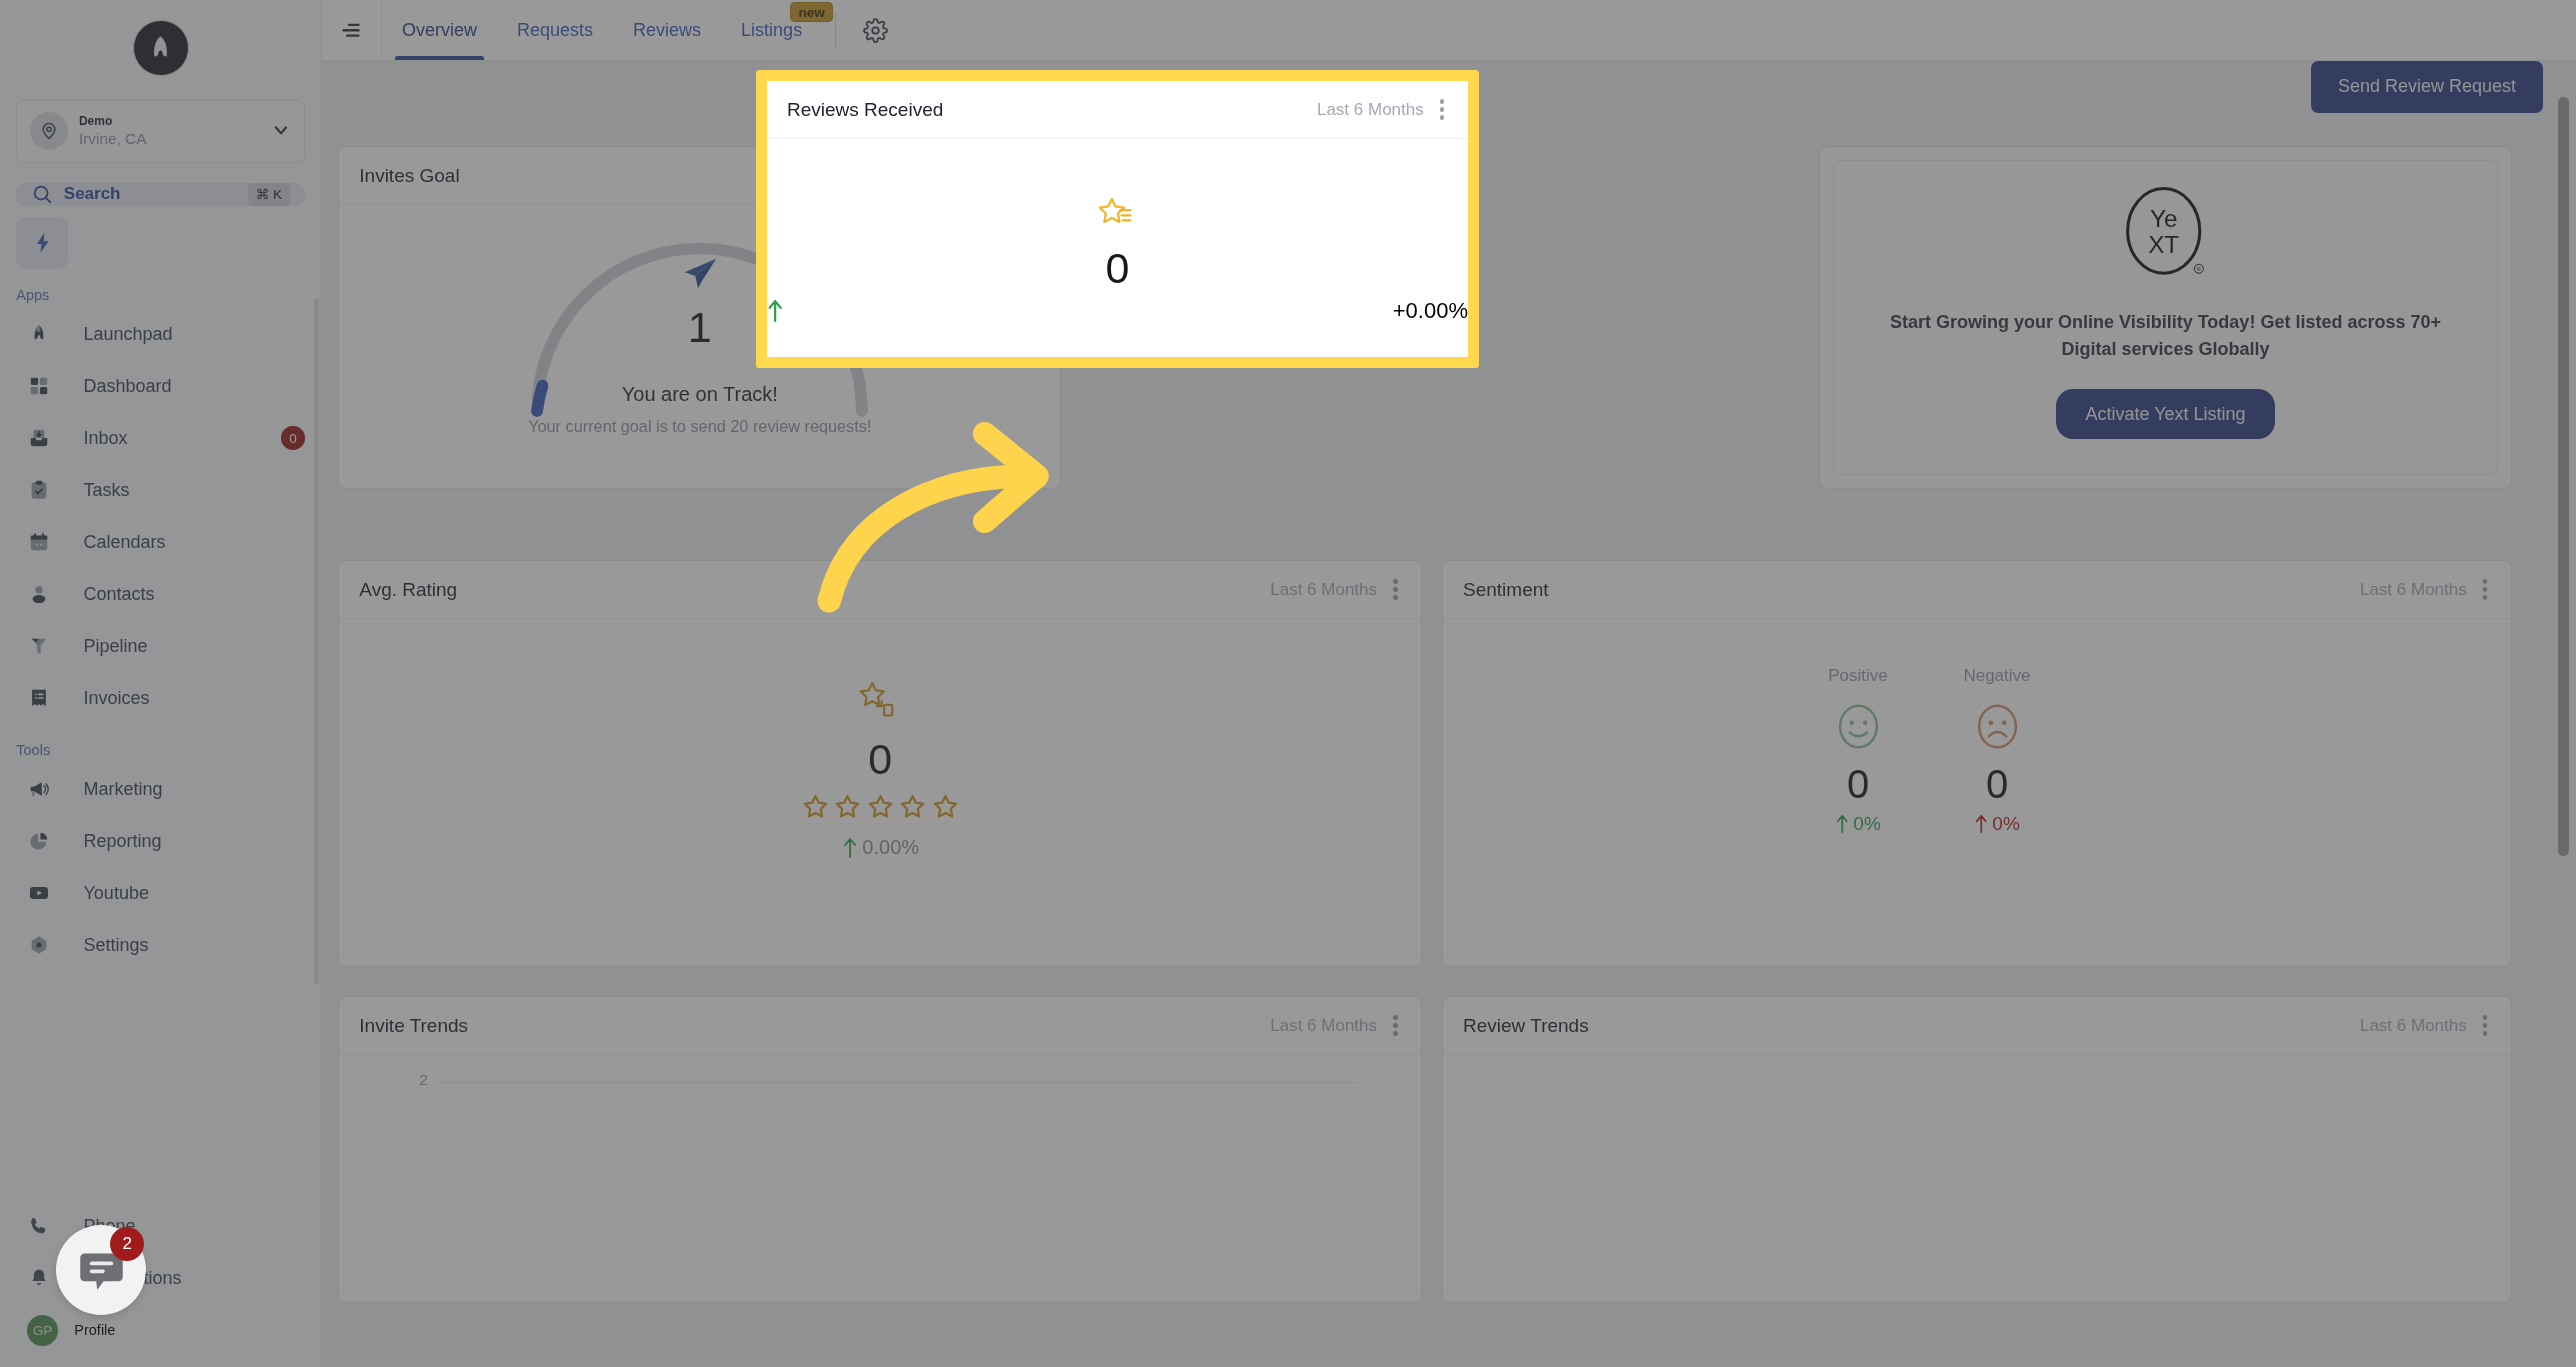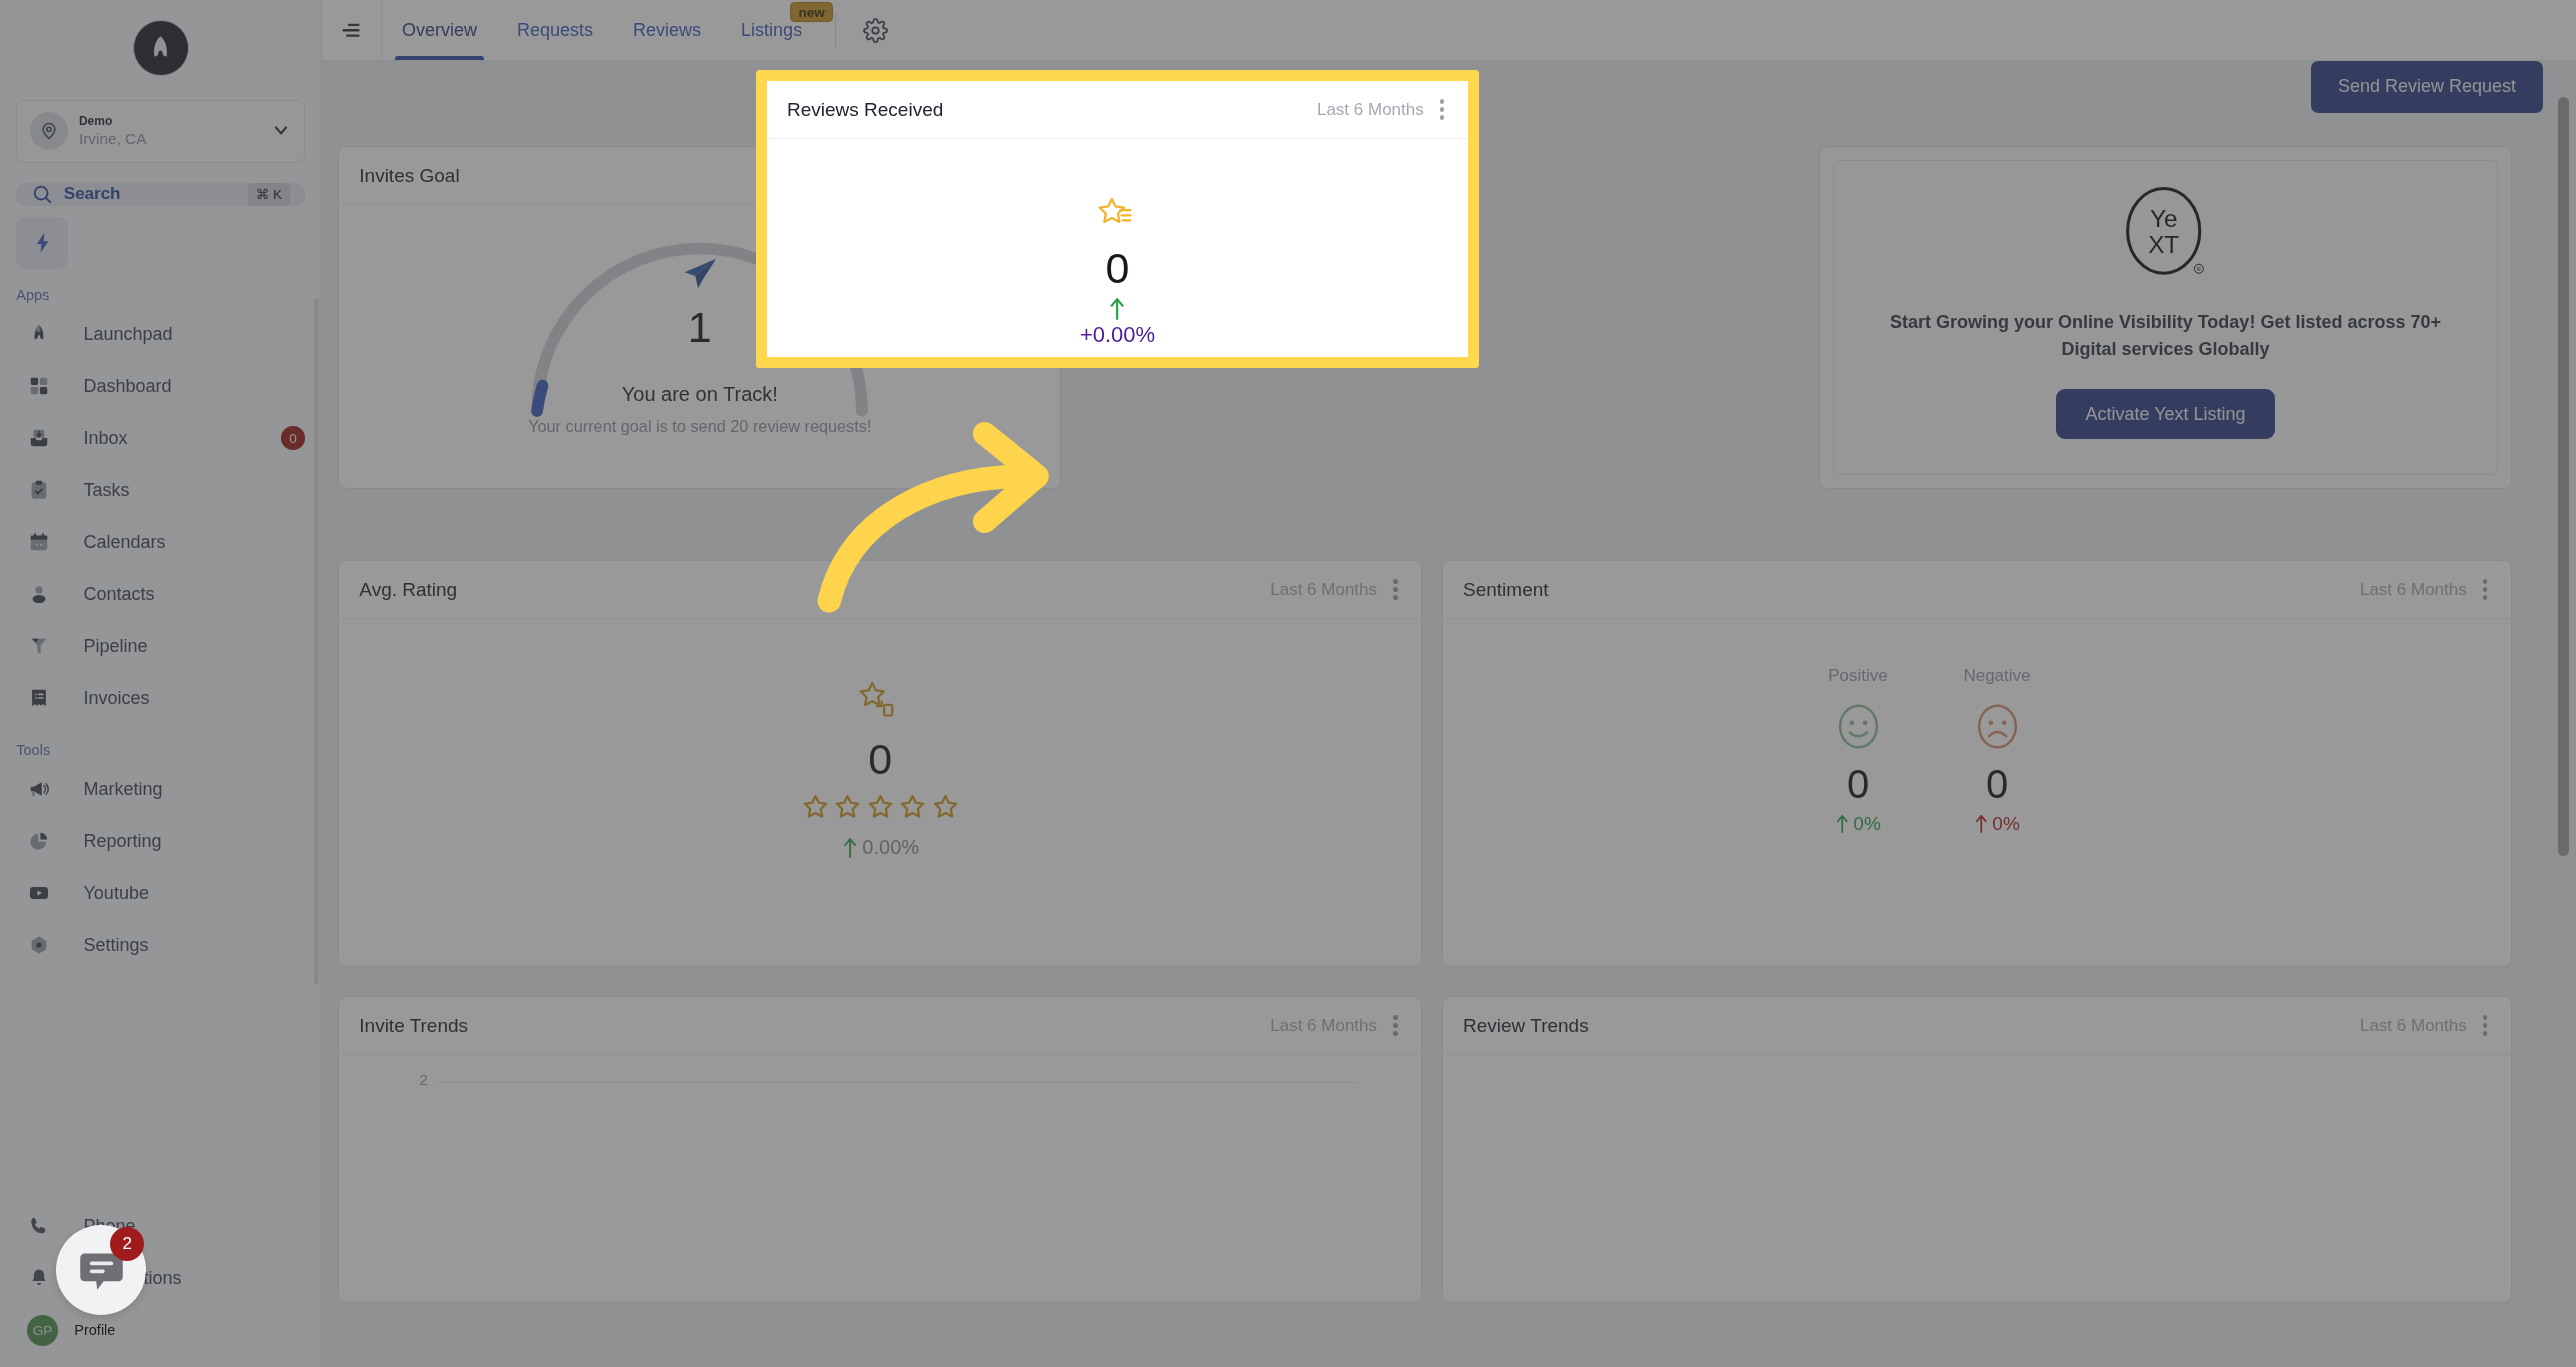--- a/index.html
+++ b/index.html
@@ -177,37 +177,37 @@
 
   
   #reviews-received-highlight {
     position: absolute; left: 756px; top: 70px; width: 723px; height: 298px;
     border: 11px solid #ffd84d; background: #fff; border-radius: 3.6px; z-index: 600;
   }
   #reviews-received-inner { position: absolute; inset: 0; background: #fff; }
   #rr-body { text-align: center; padding-top: 56px; }
   #rr-icon { display: flex; justify-content: center; }
   #rr-value { font-size: 43px; color: #14181f; margin-top: 3.6px; }
-  #rr-delta { font-size: 22px; color: #4c1d95; margin-top: 5.4px; display:flex; align-items:center; justify-content:flex-start; gap: 1.8px; flex-direction: column; }
+  #rr-delta { font-size: 22px; color: #000000; margin-top: 5.4px; display:flex; align-items:center; justify-content:space-between; gap: 1.8px; }
 
   
   #yext-card { left: 1497px; top: 85px; width: 693px; height: 343px; background: #fafbfc; }
   #yext-inner {
     position:absolute; inset: 12.6px; border: 0.9px solid #e2e4e8; border-radius: 7.2px;
     display:flex; flex-direction:column; align-items:center; padding-top: 23.5px;
   }
   #yext-logo { width: 85px; height: 101px; }
   #yext-tagline {
     font-size: 18px; color: #323846; text-align:center; line-height: 1.55;
     padding: 23.5px 45px 0 45px;
     font-weight: bold;
   }
   #activate-yext-btn {
     margin-top: 25px; background: #2d3f86; color: #f2f3f7;
-    font-size: 18px; border: none; border-radius: 9px; padding: 14.5px 29px; cursor:pointer;
+    font-size: 18px; border: none; border-radius: 17px; padding: 14.5px 29px; cursor:pointer;
   }
 
   
   #avg-rating { left: 16.3px; top: 499px; width: 1084px; height: 407px; }
   #ar-body { text-align:center; padding-top: 60px; }
   #ar-icon { display:flex; justify-content:center; }
   #ar-value { font-size: 43px; color: #14181f; margin-top: 9px; }
   #ar-stars { display:flex; justify-content:center; gap: 5.4px; margin-top: 9px; }
   #ar-delta { font-size: 20px; color: #8a8f99; margin-top: 16.3px; display:flex; align-items:center; justify-content:center; gap:4.5px;}
 

